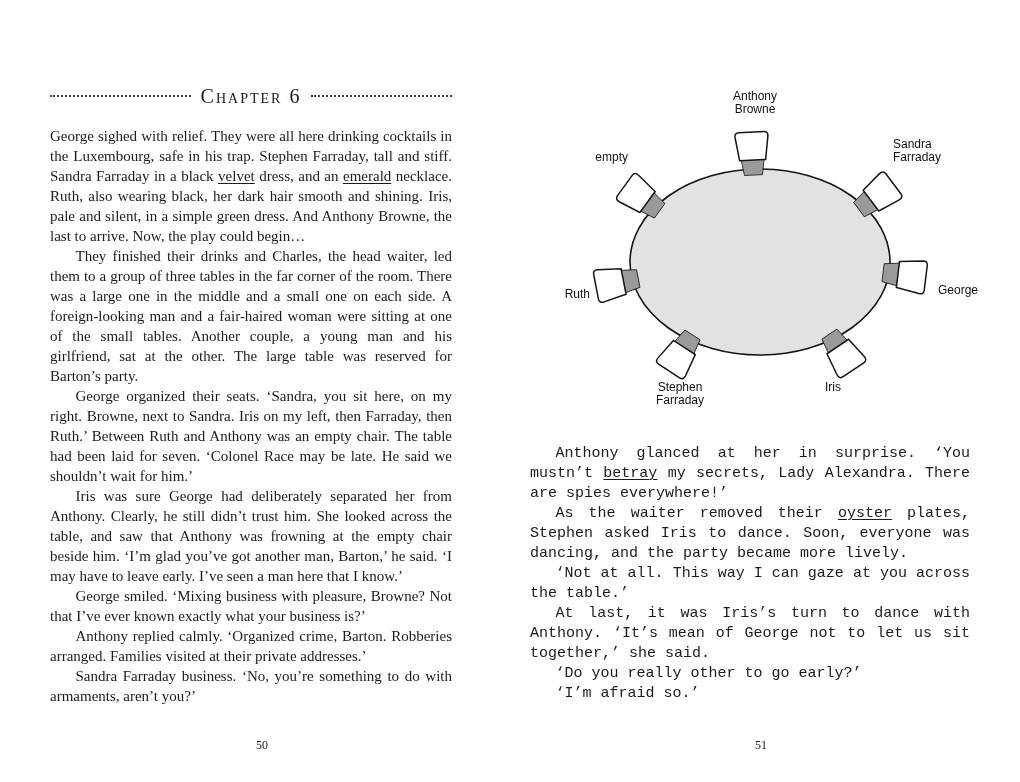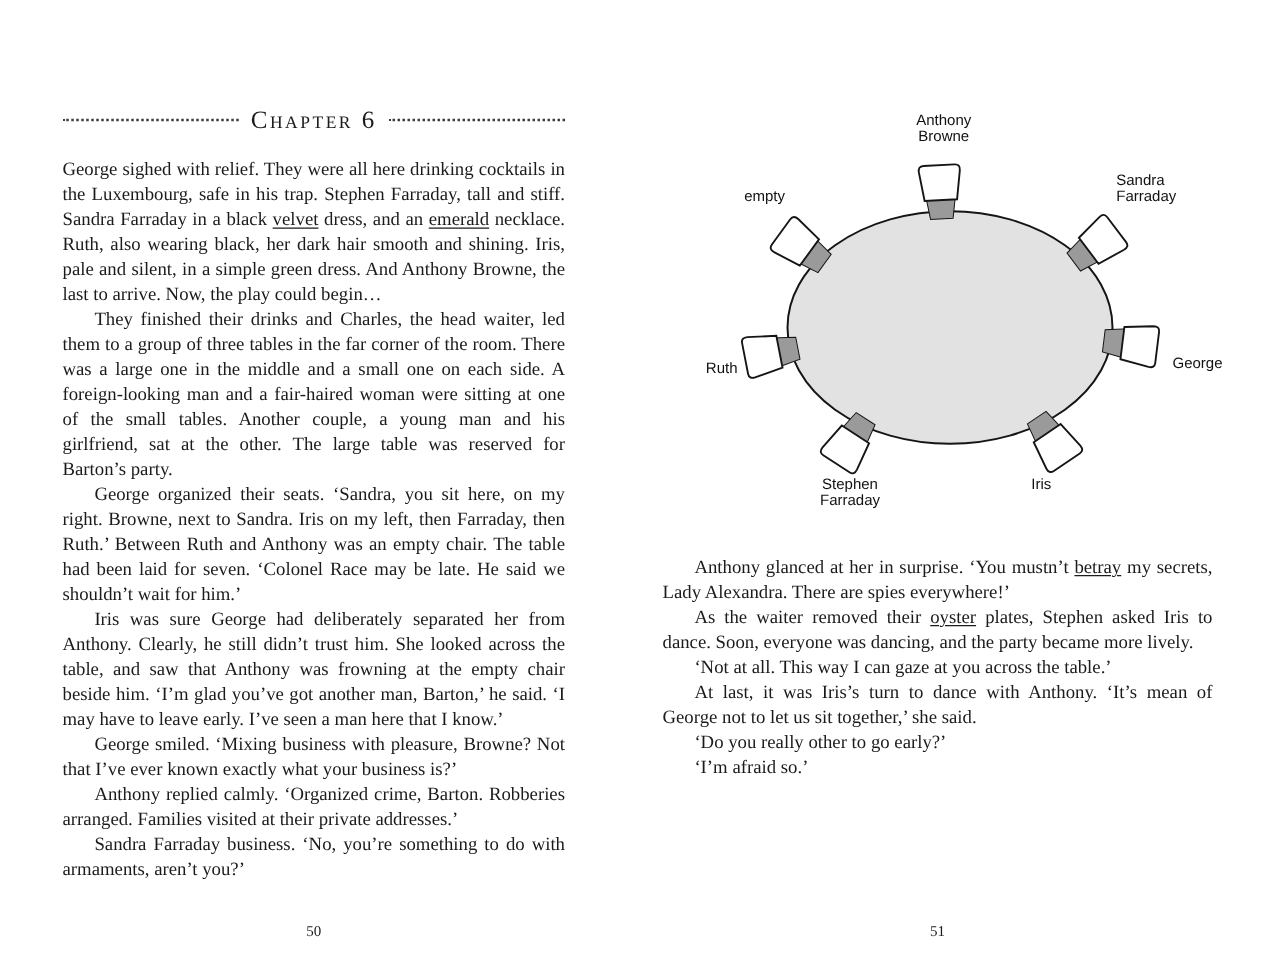--- a/index.html
+++ b/index.html
@@ -23,30 +23,30 @@
   }
 
   .text-block p {
     margin: 0; text-align: justify; text-indent: 1.7em;
     font-size: 15px; line-height: 20px;
   }
   .text-block p.no-indent { text-indent: 0; }
   .text-block u { text-decoration-thickness: 1px; text-underline-offset: 2px; }
 
   .page-number {
-    position: absolute; bottom: 29px; left: 0; width: 100%;
+    position: absolute; bottom: 29px; left: 11px; width: 100%;
     text-align: center; font-size: 12px;
   }
 
   #diagram-wrap { margin-top: 88px; height: 340px; }
   #seating-svg { display: block; overflow: visible; }
   #seating-svg text {
     font-family: "Liberation Sans", sans-serif; font-size: 12px; fill: #111111;
   }
-  #right-paragraphs { margin-top: 16px; }
+  #right-paragraphs { margin-top: 16px; font-family: Liberation Mono, monospace; }
 </style>
 </head>
 <body>
 
 <div class="book-spread">
 
   <div class="page" id="left-page">
     <div class="heading-row">
       <span class="dotted-rule"></span>
       <span class="chapter-title">Chapter 6</span>

